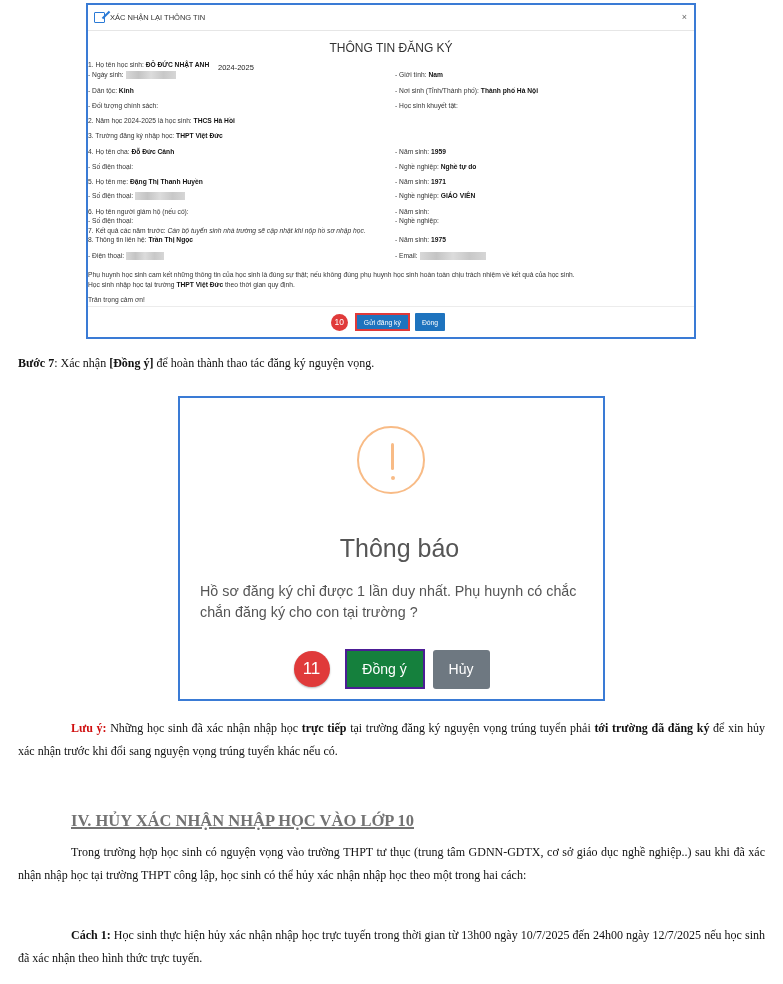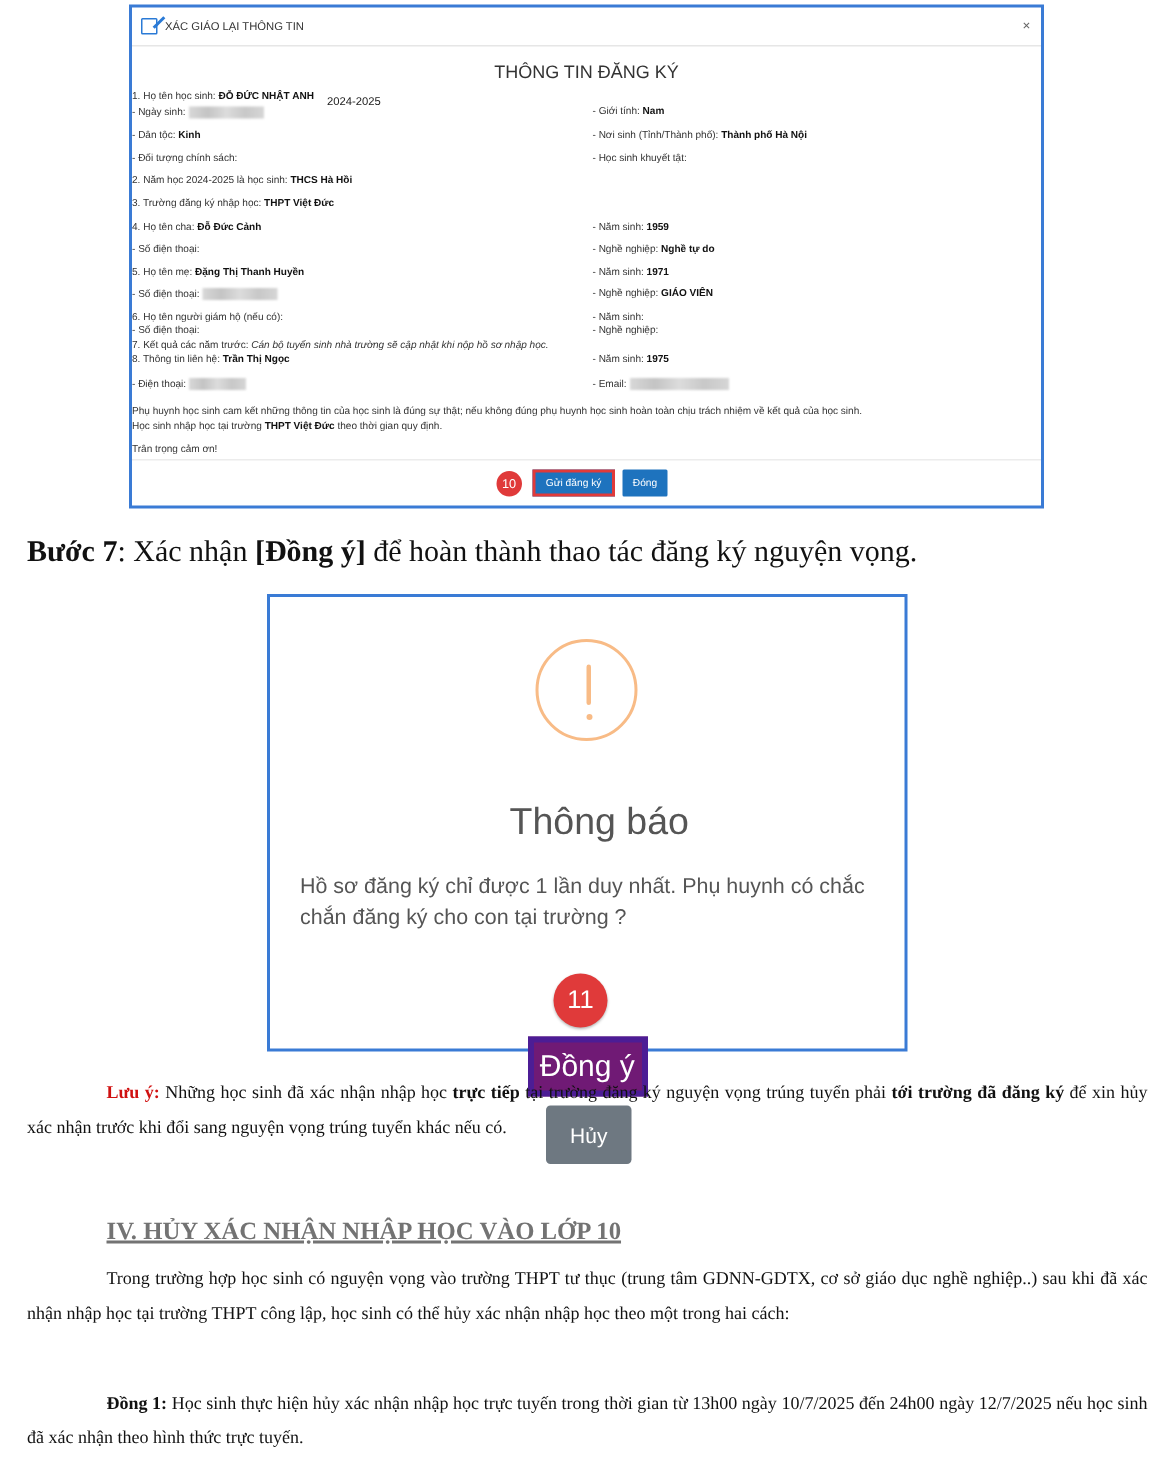--- a/index.html
+++ b/index.html
@@ -42,21 +42,21 @@
   .btn-primary-sm {
     background: #1e73be; color: #fff; font-size: 6.8px; height: 18px; padding: 0 7px;
     display: flex; align-items: center; border: 2px solid #e03a3a; cursor: pointer;
   }
   .btn-close-sm {
     background: #1e73be; color: #fff; font-size: 6.8px; height: 18px; padding: 0 7px;
     display: flex; align-items: center; border-radius: 1px; cursor: pointer;
   }
 
   
-  .doc-line { position: absolute; font-size: 20px; line-height: 1.35; }
+  .doc-line { position: absolute; font-size: 12px; line-height: 1.35; }
   .step7 { left: 18px; top: 355px; }
   .para {
     position: absolute; left: 18px; width: 747px; font-size: 12px; line-height: 23px; text-align: justify;
   }
   .indent { display: inline-block; width: 53px; }
   .red { color: #d01010; font-weight: bold; }
   .heading4 {
     position: absolute; left: 71px; top: 811px; font-size: 16.5px; font-weight: bold; color: #737373;
     text-decoration: underline; text-decoration-thickness: 1.5px;
   }
@@ -67,38 +67,38 @@
     border: 2px solid #3a7bd5; background: #fff; font-family: "Liberation Sans", sans-serif;
   }
   .warn-circle {
     position: absolute; left: 177px; top: 28px; width: 68px; height: 68px; border-radius: 50%;
     border: 2px solid #f8bb86; display: flex; align-items: center; justify-content: center;
   }
   .warn-bar { position: absolute; left: 32px; top: 15px; width: 3px; height: 27px; background: #f8bb86; border-radius: 2px; }
   .warn-dot { position: absolute; left: 31.5px; top: 48px; width: 4px; height: 4px; background: #f8bb86; border-radius: 50%; }
   .m2-title { position: absolute; left: 0; right: 0; top: 136px; text-align: center; font-size: 25px; color: #555; font-weight: 500; padding-left: 16px; }
   .m2-text { position: absolute; left: 20px; right: 20px; top: 183px; text-align: left; font-size: 14.3px; line-height: 21px; color: #555; }
-  .m2-actions { position: absolute; left: 0; right: 0; top: 251px; display: flex; justify-content: center; align-items: center; gap: 6px; flex-direction: column; }
+  .m2-actions { position: absolute; left: 0; right: 0; top: 251px; display: flex; justify-content: center; align-items: center; gap: 6px; }
   .step-badge.lg { width: 36px; height: 36px; font-size: 17px; margin-right: 9px; box-shadow: 0 1px 2px rgba(0,0,0,0.3); }
   .btn-ok {
-    background: #701a75; color: #fff; font-size: 20px; height: 40px; width: 80px;
-    display: flex; align-items: center; justify-content: center; border: 4px solid #4c1d95; cursor: pointer;
+    background: #15803d; color: #fff; font-size: 14px; height: 40px; width: 80px;
+    display: flex; align-items: center; justify-content: center; border: 2px solid #4c1d95; cursor: pointer;
   }
   .btn-cancel {
     background: #6e7881; color: #fff; font-size: 14px; height: 39px; width: 57px; border-radius: 3px;
     display: flex; align-items: center; justify-content: center; cursor: pointer; margin-left: 2px;
   }
 </style>
 </head>
 <body>
 
 <div class="modal1">
   <div class="modal1-header">
     <span class="edit-icon"></span>
-    <span>XÁC GIÁO LẠI THÔNG TIN</span>
+    <span>XÁC NHẬN LẠI THÔNG TIN</span>
     <span class="close-icon">×</span>
   </div>
   <div class="modal1-title">THÔNG TIN ĐĂNG KÝ</div>
 
   <div class="m1-body">
 
     <div class="m1-row" style="top:0px"><span>1. Họ tên học sinh: </span><b>ĐỖ ĐỨC NHẬT ANH</b></div>
     <span class="overlay-year">2024-2025</span>
     <div class="m1-row" style="top:10px"><span>- Ngày sinh: </span><span class="blur w50"></span></div>
     <div class="m1-row" style="top:26px"><span>- Dân tộc: </span><b>Kinh</b></div>
@@ -161,14 +161,14 @@
   <span class="indent"></span><span class="red">Lưu ý:</span><span> Những học sinh đã xác nhận nhập học </span><b>trực tiếp</b><span> tại trường đăng ký nguyện vọng trúng tuyển phải </span><b>tới trường đã đăng ký</b><span> để xin hủy xác nhận trước khi đổi sang nguyện vọng trúng tuyển khác nếu có.</span>
 </div>
 
 <div class="heading4">IV. HỦY XÁC NHẬN NHẬP HỌC VÀO LỚP 10</div>
 
 <div class="para" style="top:841px">
   <span class="indent"></span><span>Trong trường hợp học sinh có nguyện vọng vào trường THPT tư thục (trung tâm GDNN-GDTX, cơ sở giáo dục nghề nghiệp..) sau khi đã xác nhận nhập học tại trường THPT công lập, học sinh có thể hủy xác nhận nhập học theo một trong hai cách:</span>
 </div>
 
 <div class="para" style="top:924px">
-  <span class="indent"></span><b>Đồng 1:</b><span> Học sinh thực hiện hủy xác nhận nhập học trực tuyến trong thời gian từ 13h00 ngày 10/7/2025 đến 24h00 ngày 12/7/2025 nếu học sinh đã xác nhận theo hình thức trực tuyến.</span>
+  <span class="indent"></span><b>Cách 1:</b><span> Học sinh thực hiện hủy xác nhận nhập học trực tuyến trong thời gian từ 13h00 ngày 10/7/2025 đến 24h00 ngày 12/7/2025 nếu học sinh đã xác nhận theo hình thức trực tuyến.</span>
 </div>
 
 </body></html>

